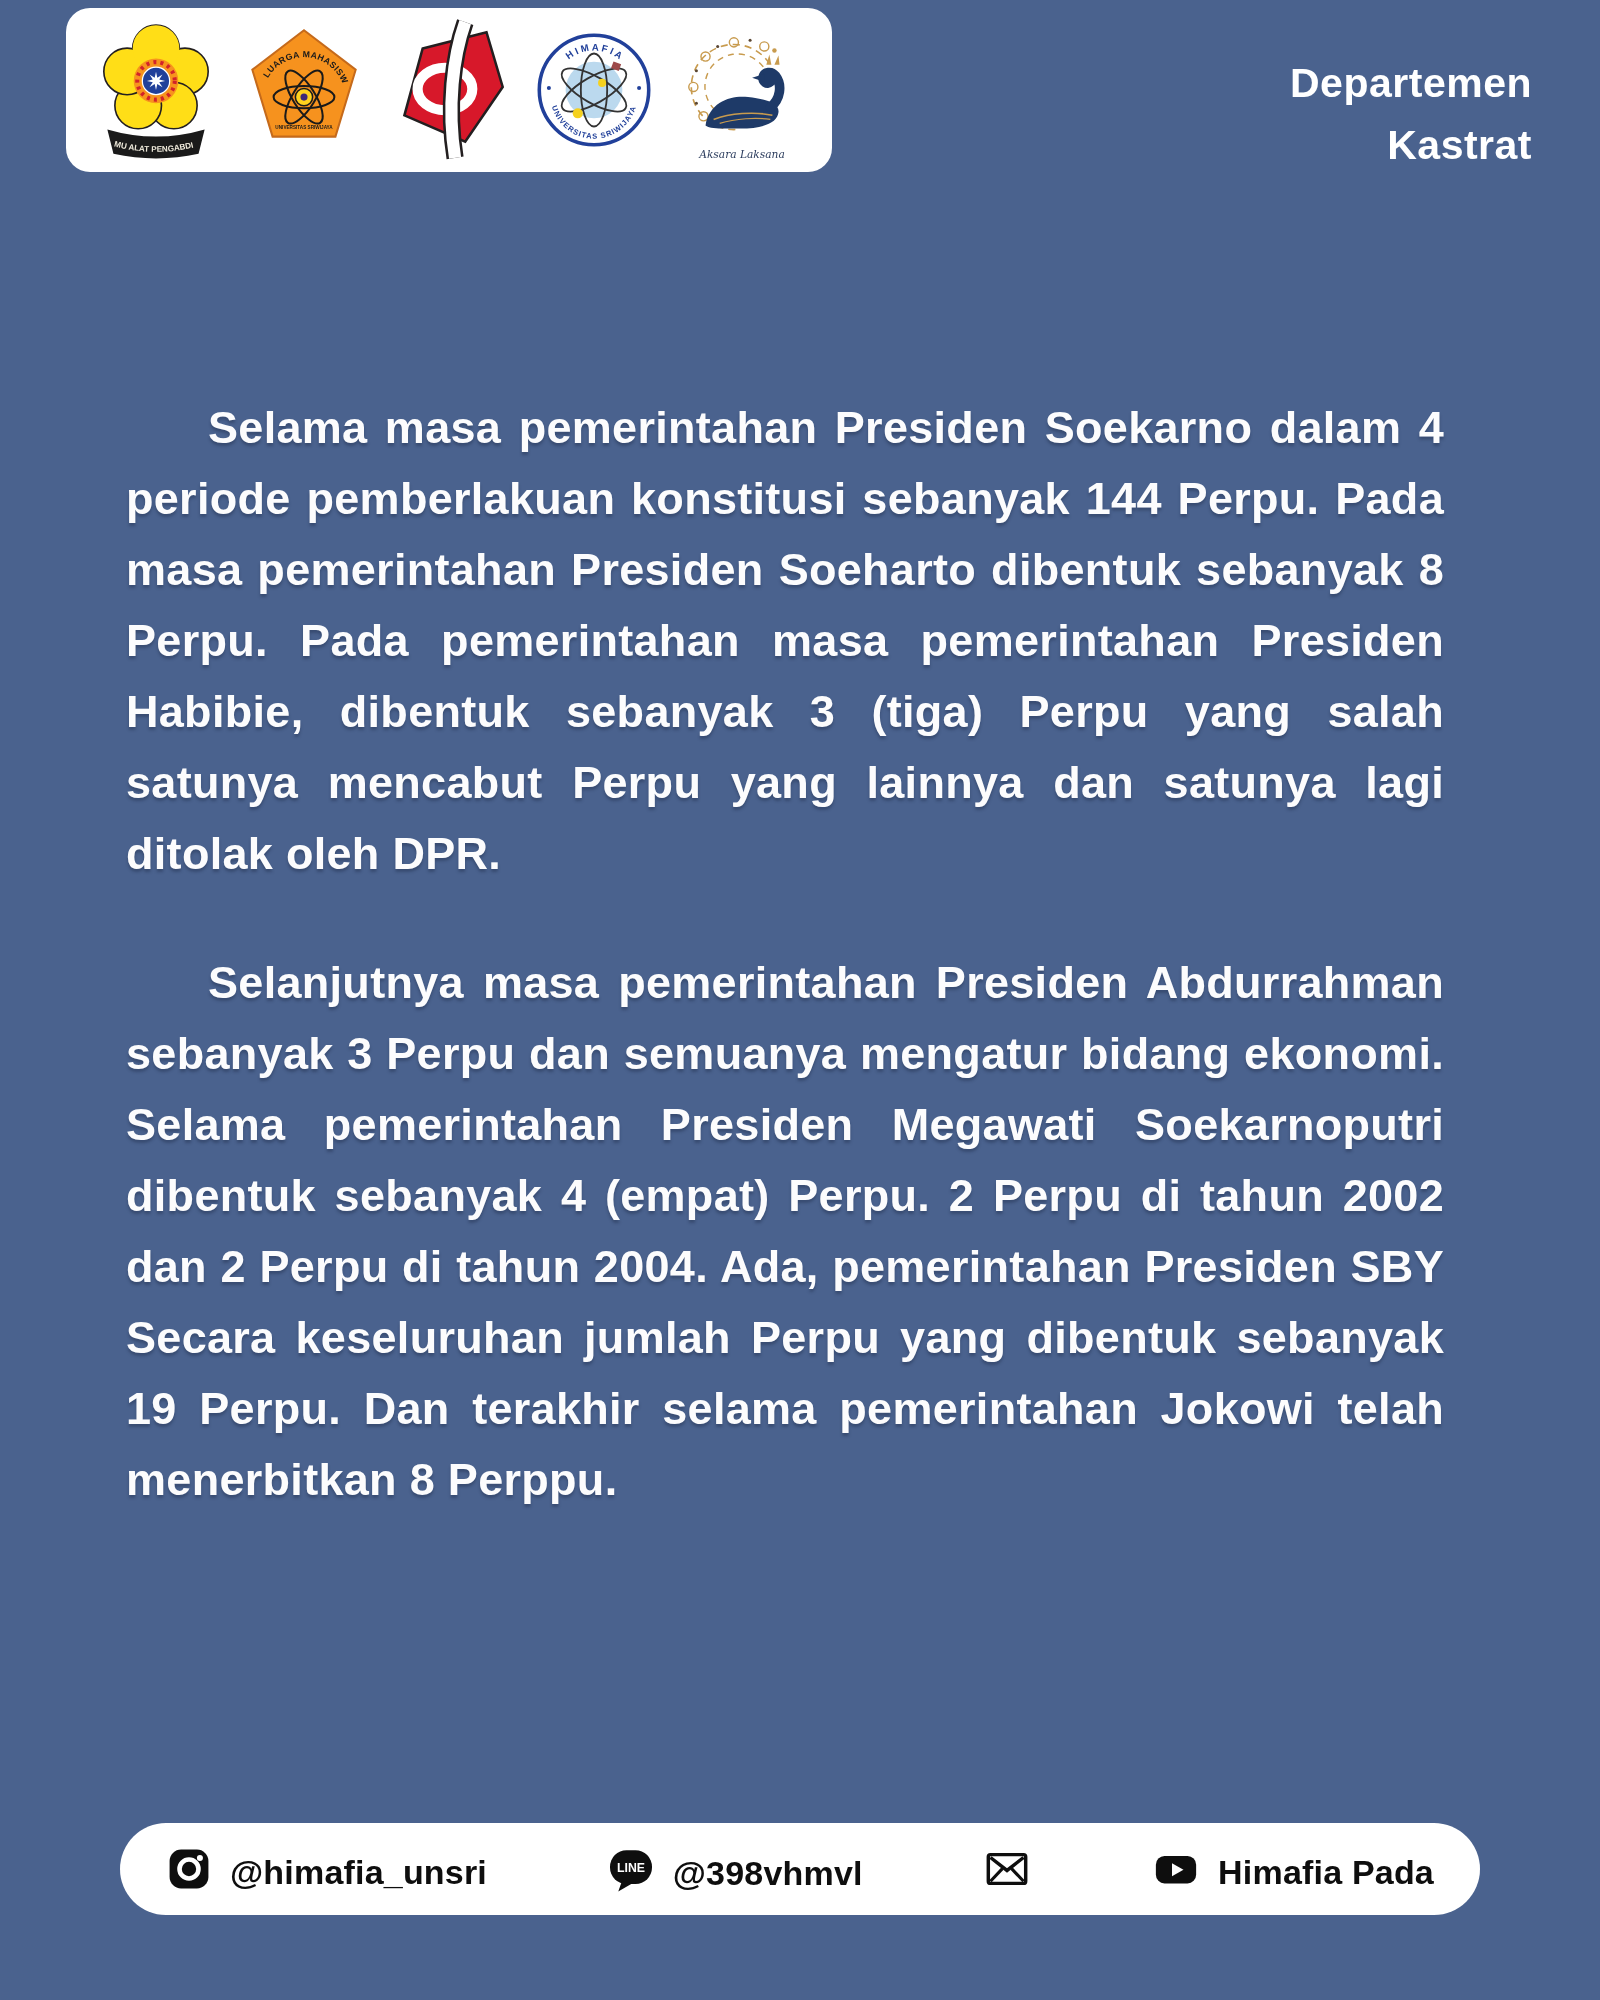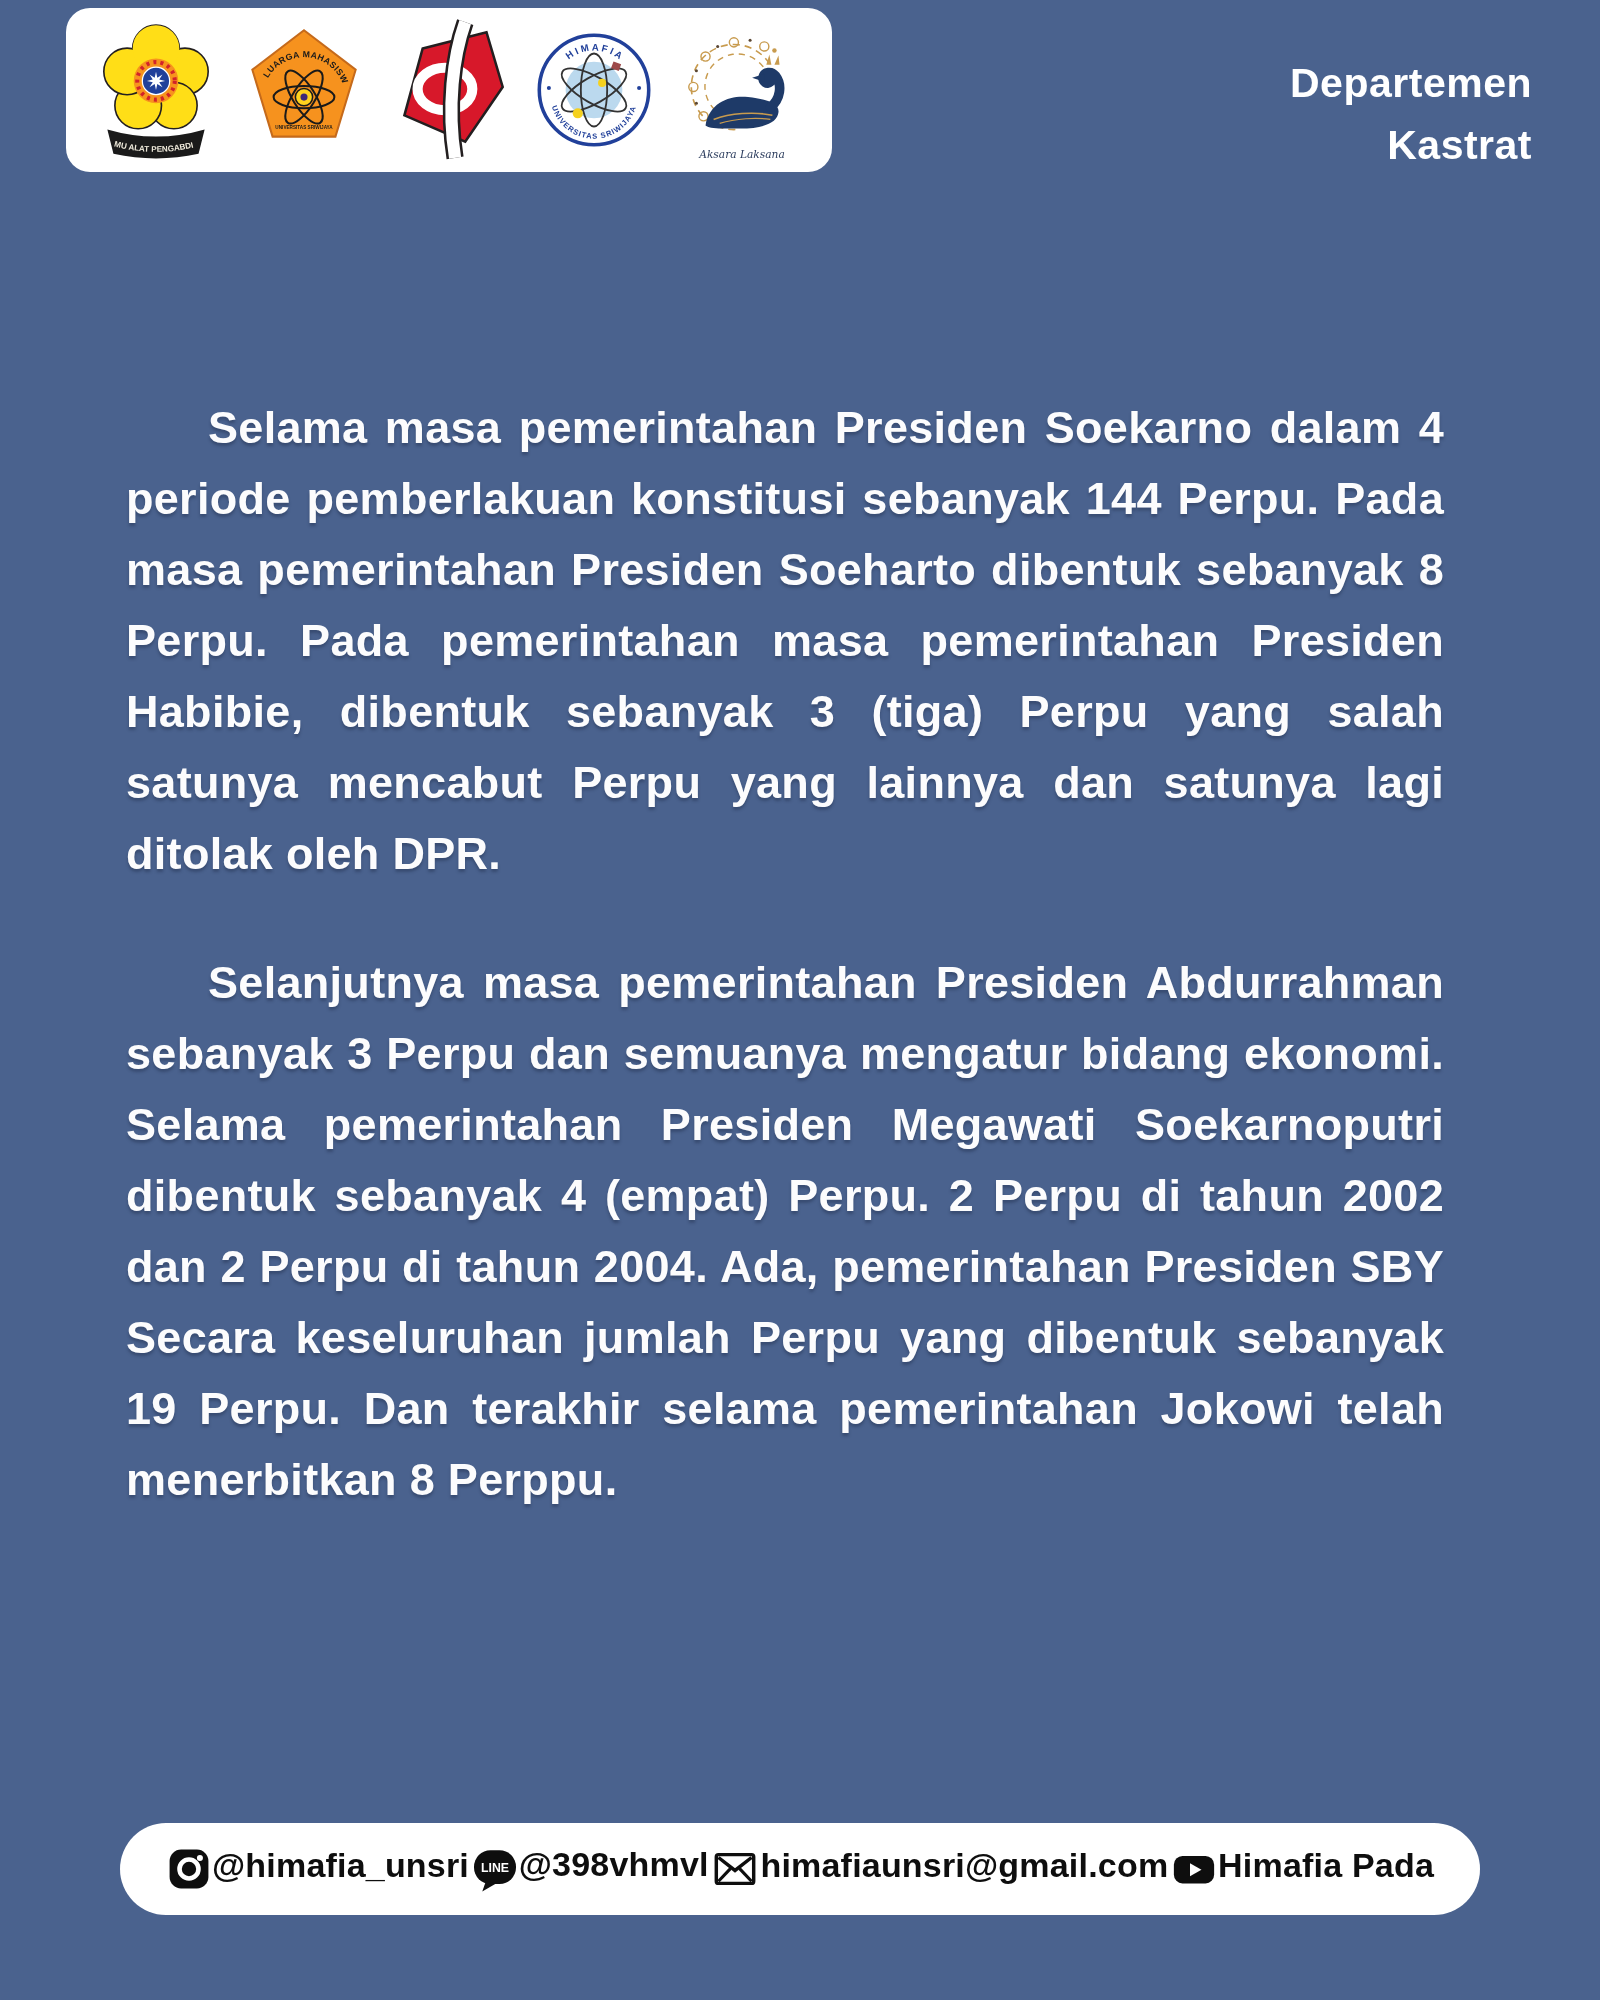--- a/index.html
+++ b/index.html
@@ -36,21 +36,21 @@
   .content p{margin:0;text-indent:82px;}
   .content p + p{margin-top:58px;}
 
   
   .footer-bar{
     position:absolute;left:120px;top:1823px;width:1360px;height:92px;
     background:#ffffff;border-radius:46px;
     display:flex;align-items:center;justify-content:space-between;
     padding:0 46px;box-sizing:border-box;
   }
-  .contact{display:flex;align-items:flex-start;}
+  .contact{display:flex;align-items:flex-end;gap:18px;}
   .contact .label{
     font-size:34px;font-weight:700;color:#0e0e0e;letter-spacing:.2px;
     white-space:nowrap;
   }
   .contact svg{display:block;}
 </style>
 </head>
 <body>
 
 <div class="logo-panel">
@@ -182,21 +182,20 @@
     <span class="label">@398vhmvl</span>
   </div>
 
   <div class="contact">
     <svg width="50" height="46" viewBox="0 0 32 32">
       <rect x="3" y="6" width="26" height="20" rx="1.5" fill="none" stroke="#0e0e0e" stroke-width="2.4"></rect>
       <polyline points="4.5,8 16,17 27.5,8" fill="none" stroke="#0e0e0e" stroke-width="2.4"></polyline>
       <line x1="4.5" y1="24.5" x2="12.8" y2="15.8" stroke="#0e0e0e" stroke-width="2.2"></line>
       <line x1="27.5" y1="24.5" x2="19.2" y2="15.8" stroke="#0e0e0e" stroke-width="2.2"></line>
     </svg>
-    <span class="label">himafiaunsri@gmail.com</span>
   </div>
 
   <div class="contact">
     <svg width="48" height="46" viewBox="0 0 32 32">
       <rect x="2" y="7" width="28" height="19" rx="6" fill="#0e0e0e"></rect>
       <polygon points="13.2,12 13.2,21 21.2,16.5" fill="#ffffff"></polygon>
     </svg>
     <span class="label">Himafia Pada</span>
   </div>
 

